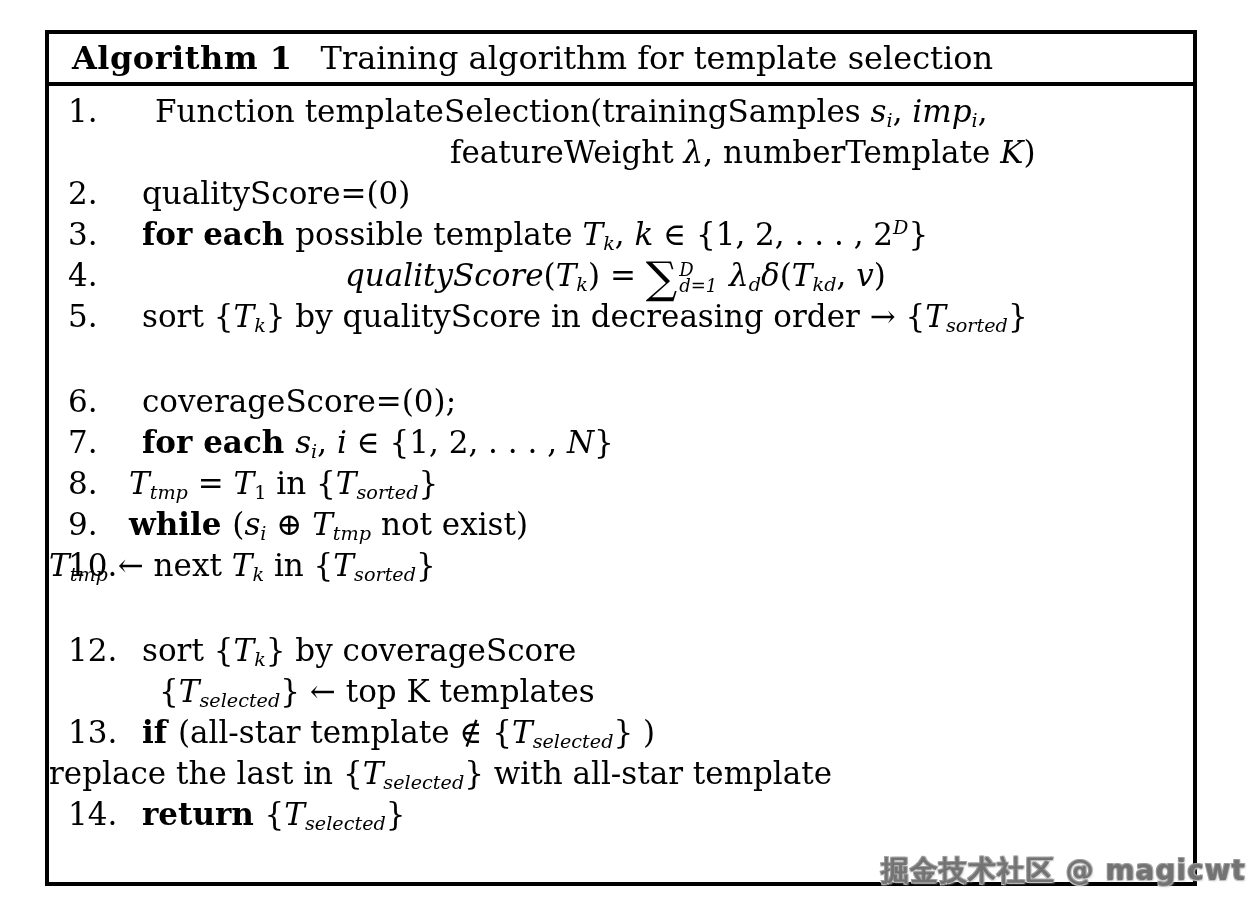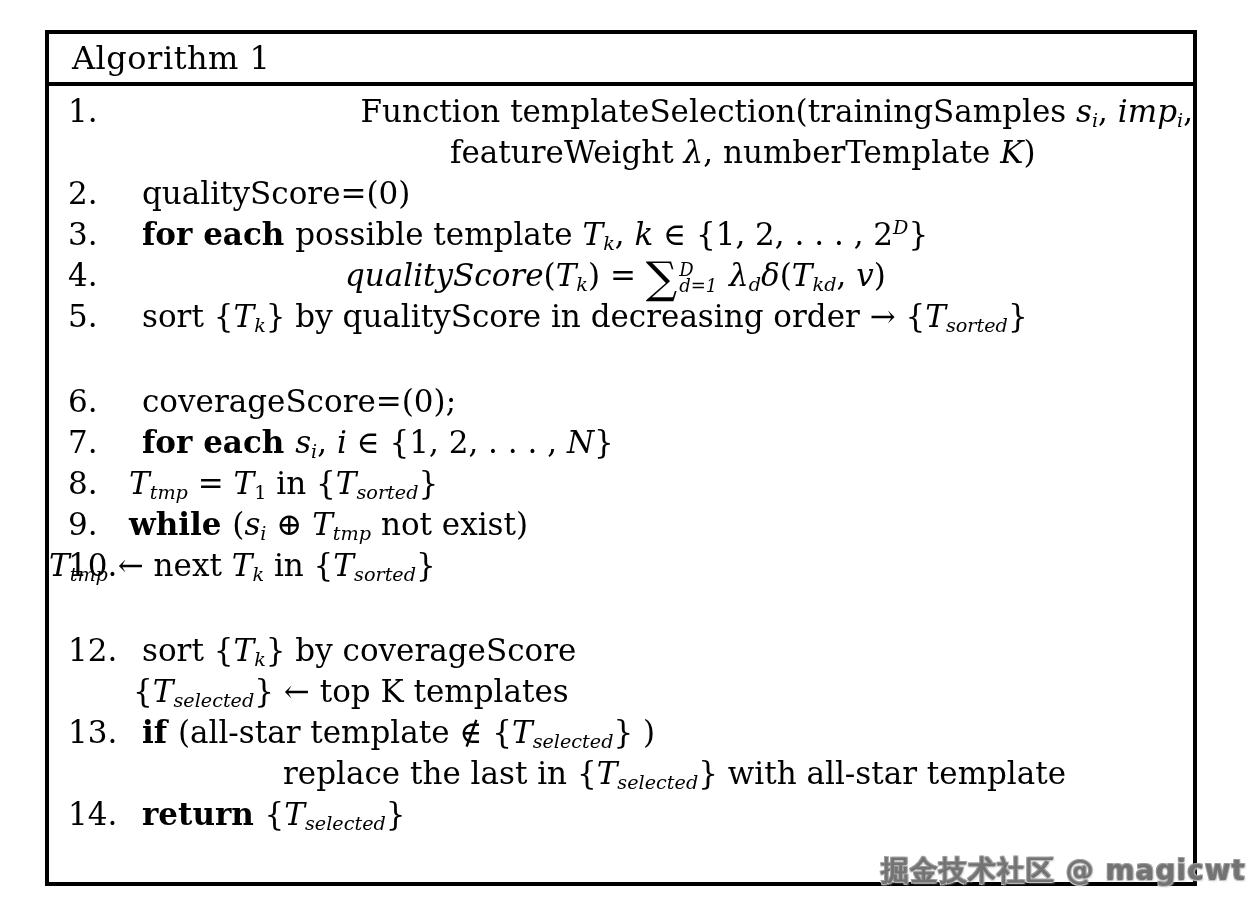--- a/index.html
+++ b/index.html
@@ -13,39 +13,39 @@
     background:#fff;
   }
   .algo-title {
     height:52px;
     border-bottom:4px solid #000;
     display:flex; align-items:center;
     padding-left:23px;
     font-size:32px;
     white-space:nowrap;
   }
-  .algo-title .title-label { font-weight:normal; margin-right:28px; letter-spacing:0.5px; }
+  .algo-title .title-label { font-weight:bold; margin-right:28px; letter-spacing:0.5px; }
   .algo-body { padding-top:5px; position:relative; }
 
   .algo-row { position:relative; height:41px; white-space:nowrap; }
   .algo-row.spacer { height:44px; }
   .line-num {
     position:absolute; left:19px; top:0;
     font-size:31px; line-height:41px;
   }
   .line-content {
     display:block;
     font-size:31px; line-height:41px;
     white-space:nowrap;
   }
-  .ind0 { margin-left:106px;text-align:right; }
+  .ind0 { margin-left:106px; }
   .ind1 { margin-left:93px; }
   .ind2 { margin-left:80px; }
-  .ind3 { margin-left:84px; }
-  .ind4 { margin-left:234px; }
+  .ind3 { margin-left:110px; }
+  .ind4 { }
   .ind5 { margin-left:296px; }
   .ind6 { }
   .ind7 { margin-left:401px; }
 
   .bold { font-weight:bold; }
   .ital { font-style:italic; }
   sub, sup { font-size:62%; line-height:0; }
   sub { vertical-align:-0.25em; }
   sup { vertical-align:0.55em; }
 
@@ -68,20 +68,21 @@
        1px  1px 2px #c8c8c8;
     z-index:5;
   }
 </style>
 </head>
 <body>
 
 <div class="algo-box">
   <div class="algo-title">
     <span class="title-label">Algorithm 1</span>
+    <span class="title-text">Training algorithm for template selection</span>
   </div>
   <div class="algo-body">
       <div class="algo-row">
         <span class="line-num">1.</span>
         <span class="line-content ind0"><span>Function templateSelection(trainingSamples </span><span class="ital">s</span><sub class="ital">i</sub><span>, </span><span class="ital">imp</span><sub class="ital">i</sub><span>,</span></span>
       </div>
       <div class="algo-row">
         <span class="line-num"></span>
         <span class="line-content ind7"><span>featureWeight </span><span class="ital">λ</span><span>, numberTemplate </span><span class="ital">K</span><span>)</span></span>
       </div>

